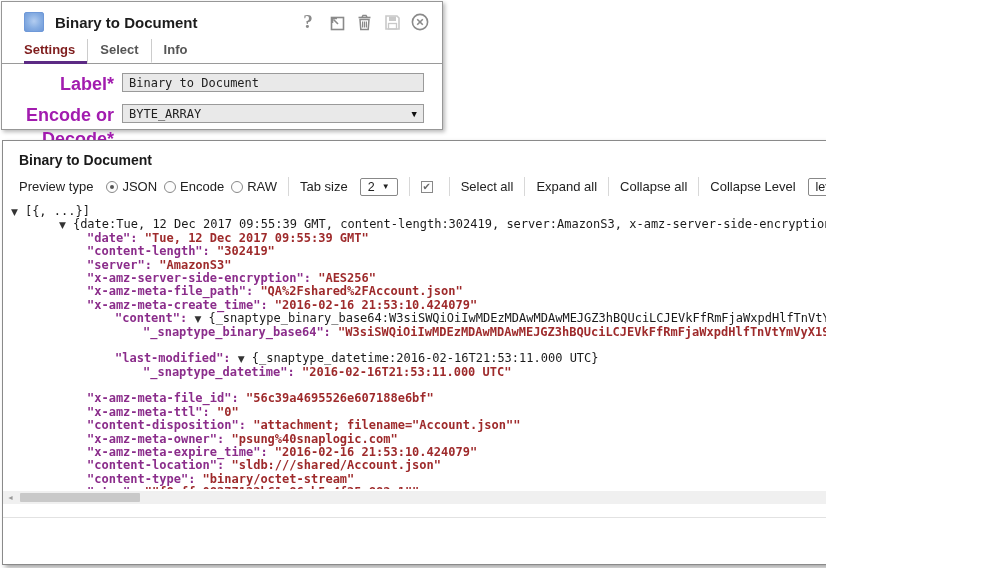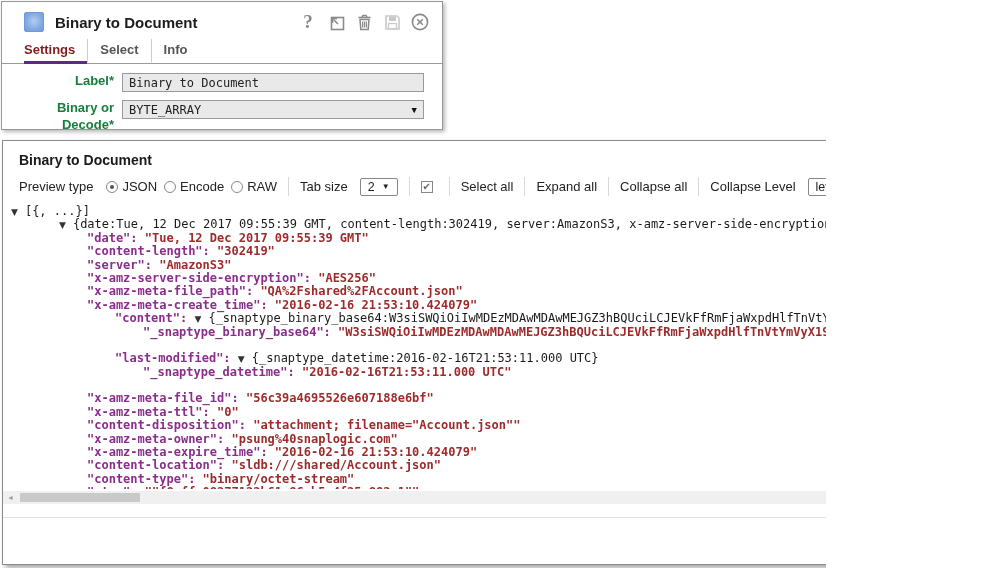--- a/index.html
+++ b/index.html
@@ -18,22 +18,22 @@
   .hicon { width:20px; height:20px; display:flex; align-items:center; justify-content:center; cursor:pointer; }
   .icon-help { font-size:19px; font-weight:bold; color:#8a8a8a; font-family:"Liberation Serif", serif; }
   .sd-tabs { display:flex; margin-top:7px; padding-left:22px; border-bottom:1px solid #9a9a9a; }
   .tab { font-size:13px; font-weight:bold; color:#555; padding:3px 12px 4px 12px; cursor:pointer;
     border-bottom:3px solid transparent; margin-bottom:-1px; }
   .tab:first-child { padding-left:0; }
   .tab + .tab { border-left:1px solid #ccc; }
   .tab.active { color:#7f1d1d; border-bottom-color:#5c2a84; }
   .sd-form { margin-top:9px; }
   .frow { display:flex; margin-bottom:8px; }
-  .flabel { width:120px; text-align:right; padding-right:8px; font-size:13px; font-weight:bold;
-    color:#15803d; line-height:1.3; flex:none; }
+  .flabel { width:120px; text-align:right; padding-right:8px; font-size:18px; font-weight:bold;
+    color:#a21caf; line-height:1.3; flex:none; }
   .fctl { width:302px; height:19px; background:#e9e9e9; border:1px solid #9a9a9a;
     font-family:"DejaVu Sans Mono", monospace; font-size:12px; color:#222;
     padding:1px 6px; display:flex; align-items:center; }
   .fctl .caret { margin-left:auto; font-size:9px; color:#111; }
 
   
   .preview-dialog { position:absolute; left:2px; top:140px; width:988px; height:425px;
     background:#fff; border:1px solid #8a8a8a; box-shadow:3px 3px 5px rgba(0,0,0,.35); }
   .pv-title { padding:11px 16px 0 16px; font-size:14px; font-weight:bold; color:#1a1a1a; }
   .pv-close { position:absolute; top:9px; right:8px; width:15px; height:15px;
@@ -128,21 +128,21 @@
       <span class="tab">Info</span>
     </div>
     <div class="sd-form">
       <div class="frow">
         <span class="flabel">Label*</span>
         <span class="fctl">
             <span>Binary to Document</span>
           </span>
       </div>
       <div class="frow">
-        <span class="flabel"><span>Binary or</span><br><span>Decode*</span></span>
+        <span class="flabel"><span>Encode or</span><br><span>Decode*</span></span>
         <span class="fctl">
           <span>BYTE_ARRAY</span>
           <span class="caret">▼</span>
         </span>
       </div>
     </div>
   </div>
 
   <div class="preview-dialog">
     <span class="pv-close">✕</span>

